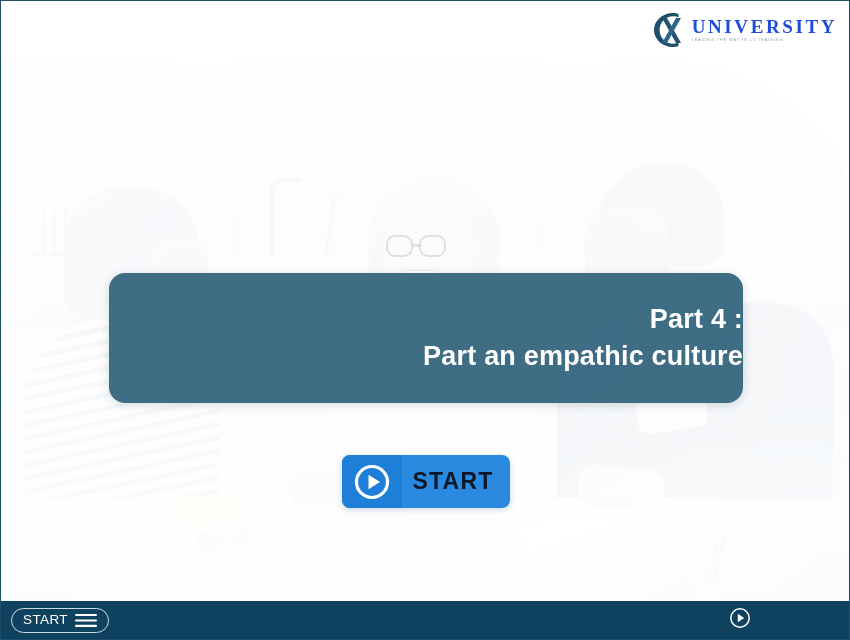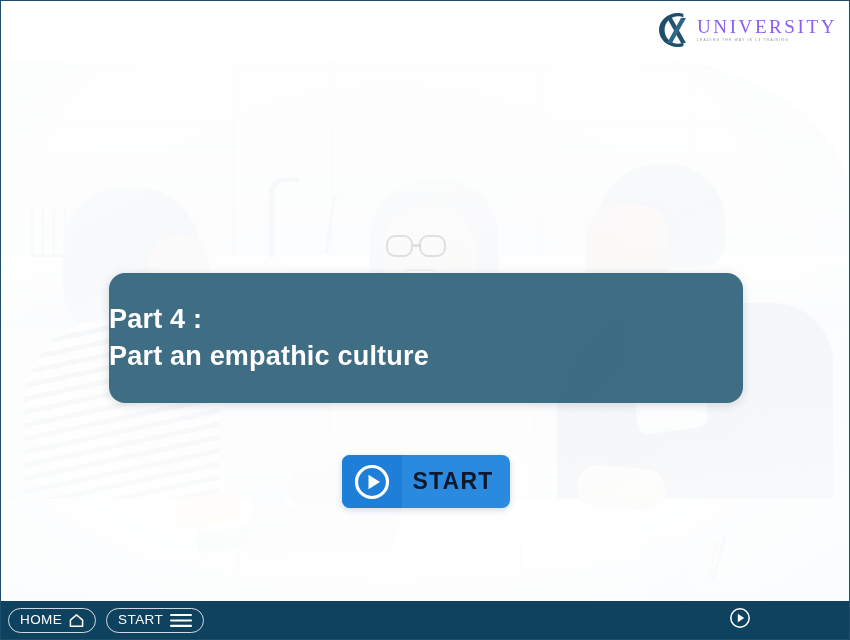--- a/index.html
+++ b/index.html
@@ -39,23 +39,23 @@
     display: flex;
     align-items: center;
     gap: 3px;
   }
   #logo-mark { width: 40px; height: 40px; display: block; }
   #logo-text-wrap { display: flex; flex-direction: column; justify-content: center; margin-left: -2px; }
   #logo-name {
     font-family: "Liberation Serif", serif;
     font-size: 19px;
     letter-spacing: 2.6px;
-    color: #8b5cf6;
+    color: #1d4ed8;
     line-height: 1;
-    font-weight: 400;
+    font-weight: 700;
   }
   #logo-tagline {
     font-family: "Liberation Sans", sans-serif;
     font-size: 3.6px;
     letter-spacing: 1.05px;
     color: #8a9aa6;
     line-height: 1.1;
     margin-top: 3px;
     white-space: nowrap;
   }
@@ -315,21 +315,21 @@
   #title-card {
     position: absolute;
     left: 108px;
     top: 272px;
     width: 634px;
     height: 130px;
     background: rgba(42,93,119,0.90);
     border-radius: 16px;
     display: flex;
     flex-direction: column;
-    align-items: flex-start;
+    align-items: flex-end;
     justify-content: center;
     z-index: 20;
     box-shadow: 0 2px 10px rgba(40,70,90,0.18);
   }
   .title-line {
     color: #ffffff;
     font-size: 27px;
     font-weight: bold;
     line-height: 1.38;
     text-align: center;
@@ -488,28 +488,20 @@
       <svg width="40" height="40" viewBox="0 0 40 40">
         <circle cx="20" cy="20" r="15.5" fill="none" stroke="#ffffff" stroke-width="3.2"></circle>
         <path d="M16.5 12.8 L28 20 L16.5 27.2 Z" fill="#ffffff"></path>
       </svg>
     </div>
     <div id="start-label">START</div>
   </div>
 
   <div id="footer">
 
-    <div class="pill" id="home-pill">
-      <span class="pill-label">HOME</span>
-      <span>
-        <svg width="15" height="15" viewBox="0 0 16 16">
-          <path d="M8 2 L14.5 7.6 L14.5 14.2 L1.5 14.2 L1.5 7.6 Z" fill="none" stroke="#ffffff" stroke-width="1.6" stroke-linejoin="round"></path>
-        </svg>
-      </span>
-    </div>
 
     <div class="pill" id="menu-pill">
       <span class="pill-label">START</span>
       <span>
         <svg width="22" height="15" viewBox="0 0 22 15">
           <rect x="0" y="1" width="22" height="2.1" rx="1" fill="#ffffff"></rect>
           <rect x="0" y="6.4" width="22" height="2.1" rx="1" fill="#ffffff"></rect>
           <rect x="0" y="11.8" width="22" height="2.1" rx="1" fill="#ffffff"></rect>
         </svg>
       </span>

